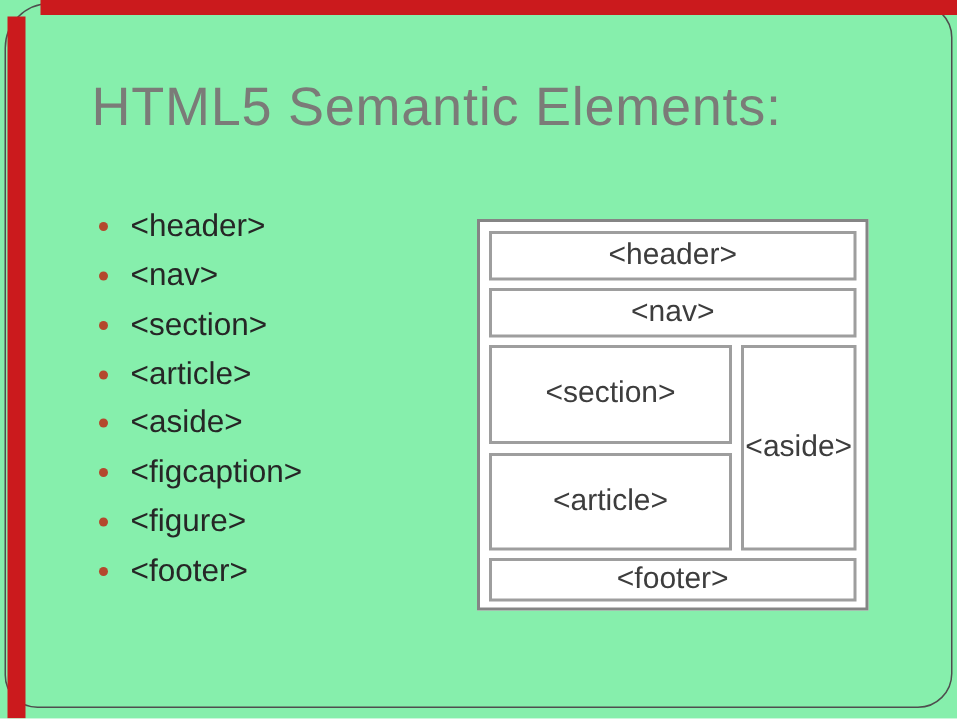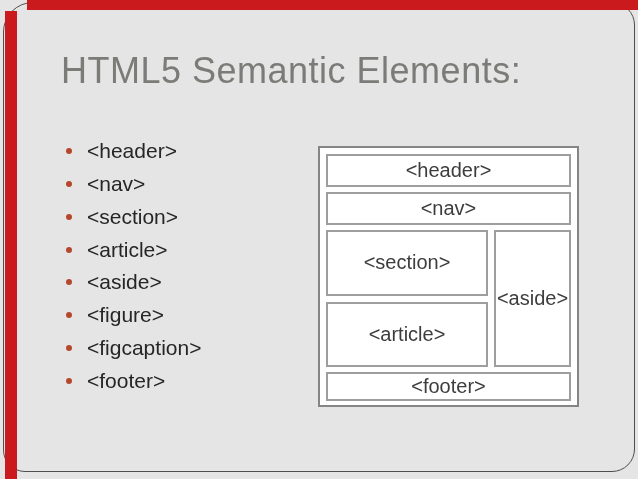--- a/index.html
+++ b/index.html
@@ -1,20 +1,20 @@
 <!DOCTYPE html>
 <html><head>
 <meta charset="utf-8">
 <style>
   html, body { margin: 0; padding: 0; background: #ffffff; }
   .slide {
     position: relative;
     width: 638px;
     height: 479px;
-    background: #e5e5e5;
+    background: #86efac;
     overflow: hidden;
     font-family: "Liberation Sans", "DejaVu Sans", sans-serif;
   }
   
   .outline {
     position: absolute;
     left: 3px; top: 2px; right: 3px; bottom: 7px;
     border: 1.5px solid #4e4e4e;
     border-radius: 30px 23px 23px 22px;
     pointer-events: none;
@@ -123,25 +123,25 @@
     <li>
       <span class="dot" style="background: rgb(180, 72, 45);"></span>
       <span class="txt">&lt;article&gt;</span>
     </li>
     <li>
       <span class="dot" style="background: rgb(180, 72, 45);"></span>
       <span class="txt">&lt;aside&gt;</span>
     </li>
     <li>
       <span class="dot" style="background: rgb(180, 72, 45);"></span>
-      <span class="txt">&lt;figure&gt;</span>
+      <span class="txt">&lt;figcaption&gt;</span>
     </li>
     <li>
       <span class="dot" style="background: rgb(180, 72, 45);"></span>
-      <span class="txt">&lt;figcaption&gt;</span>
+      <span class="txt">&lt;figure&gt;</span>
     </li>
     <li>
       <span class="dot" style="background: rgb(180, 72, 45);"></span>
       <span class="txt">&lt;footer&gt;</span>
     </li>
   </ul>
 
   <div class="diagram">
     <div class="dbox d-header">
       <span>&lt;header&gt;</span>

